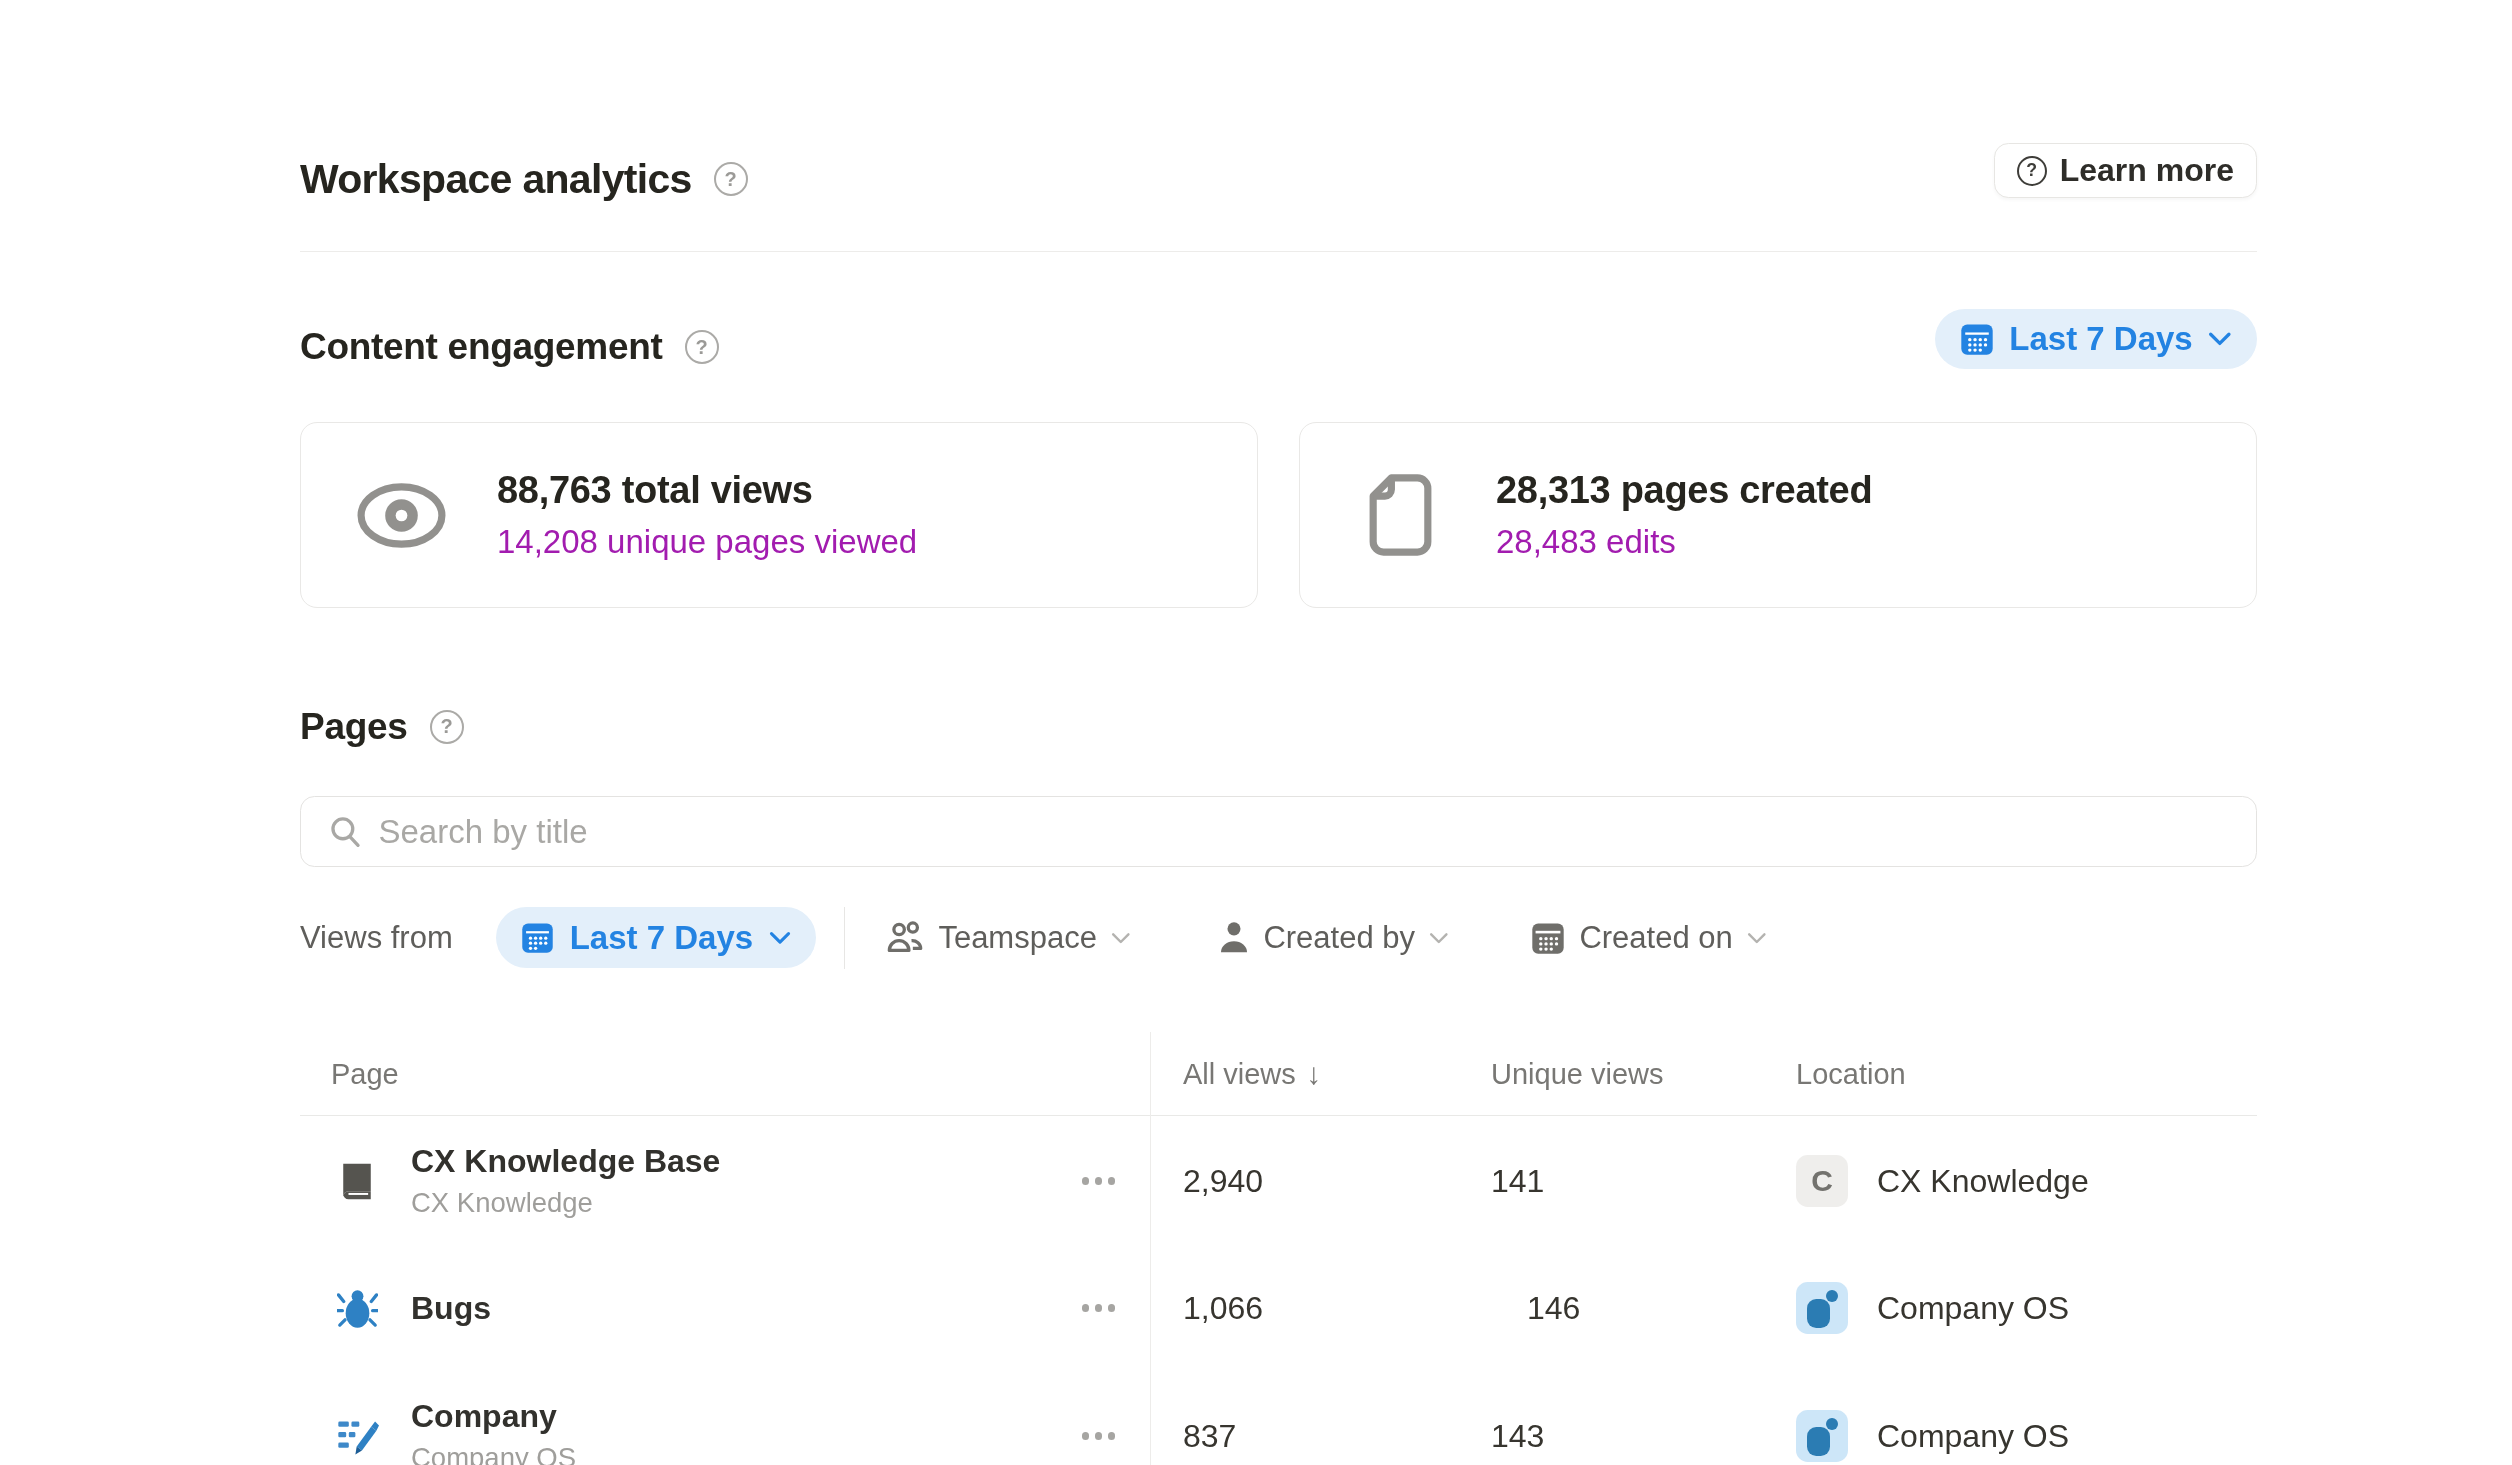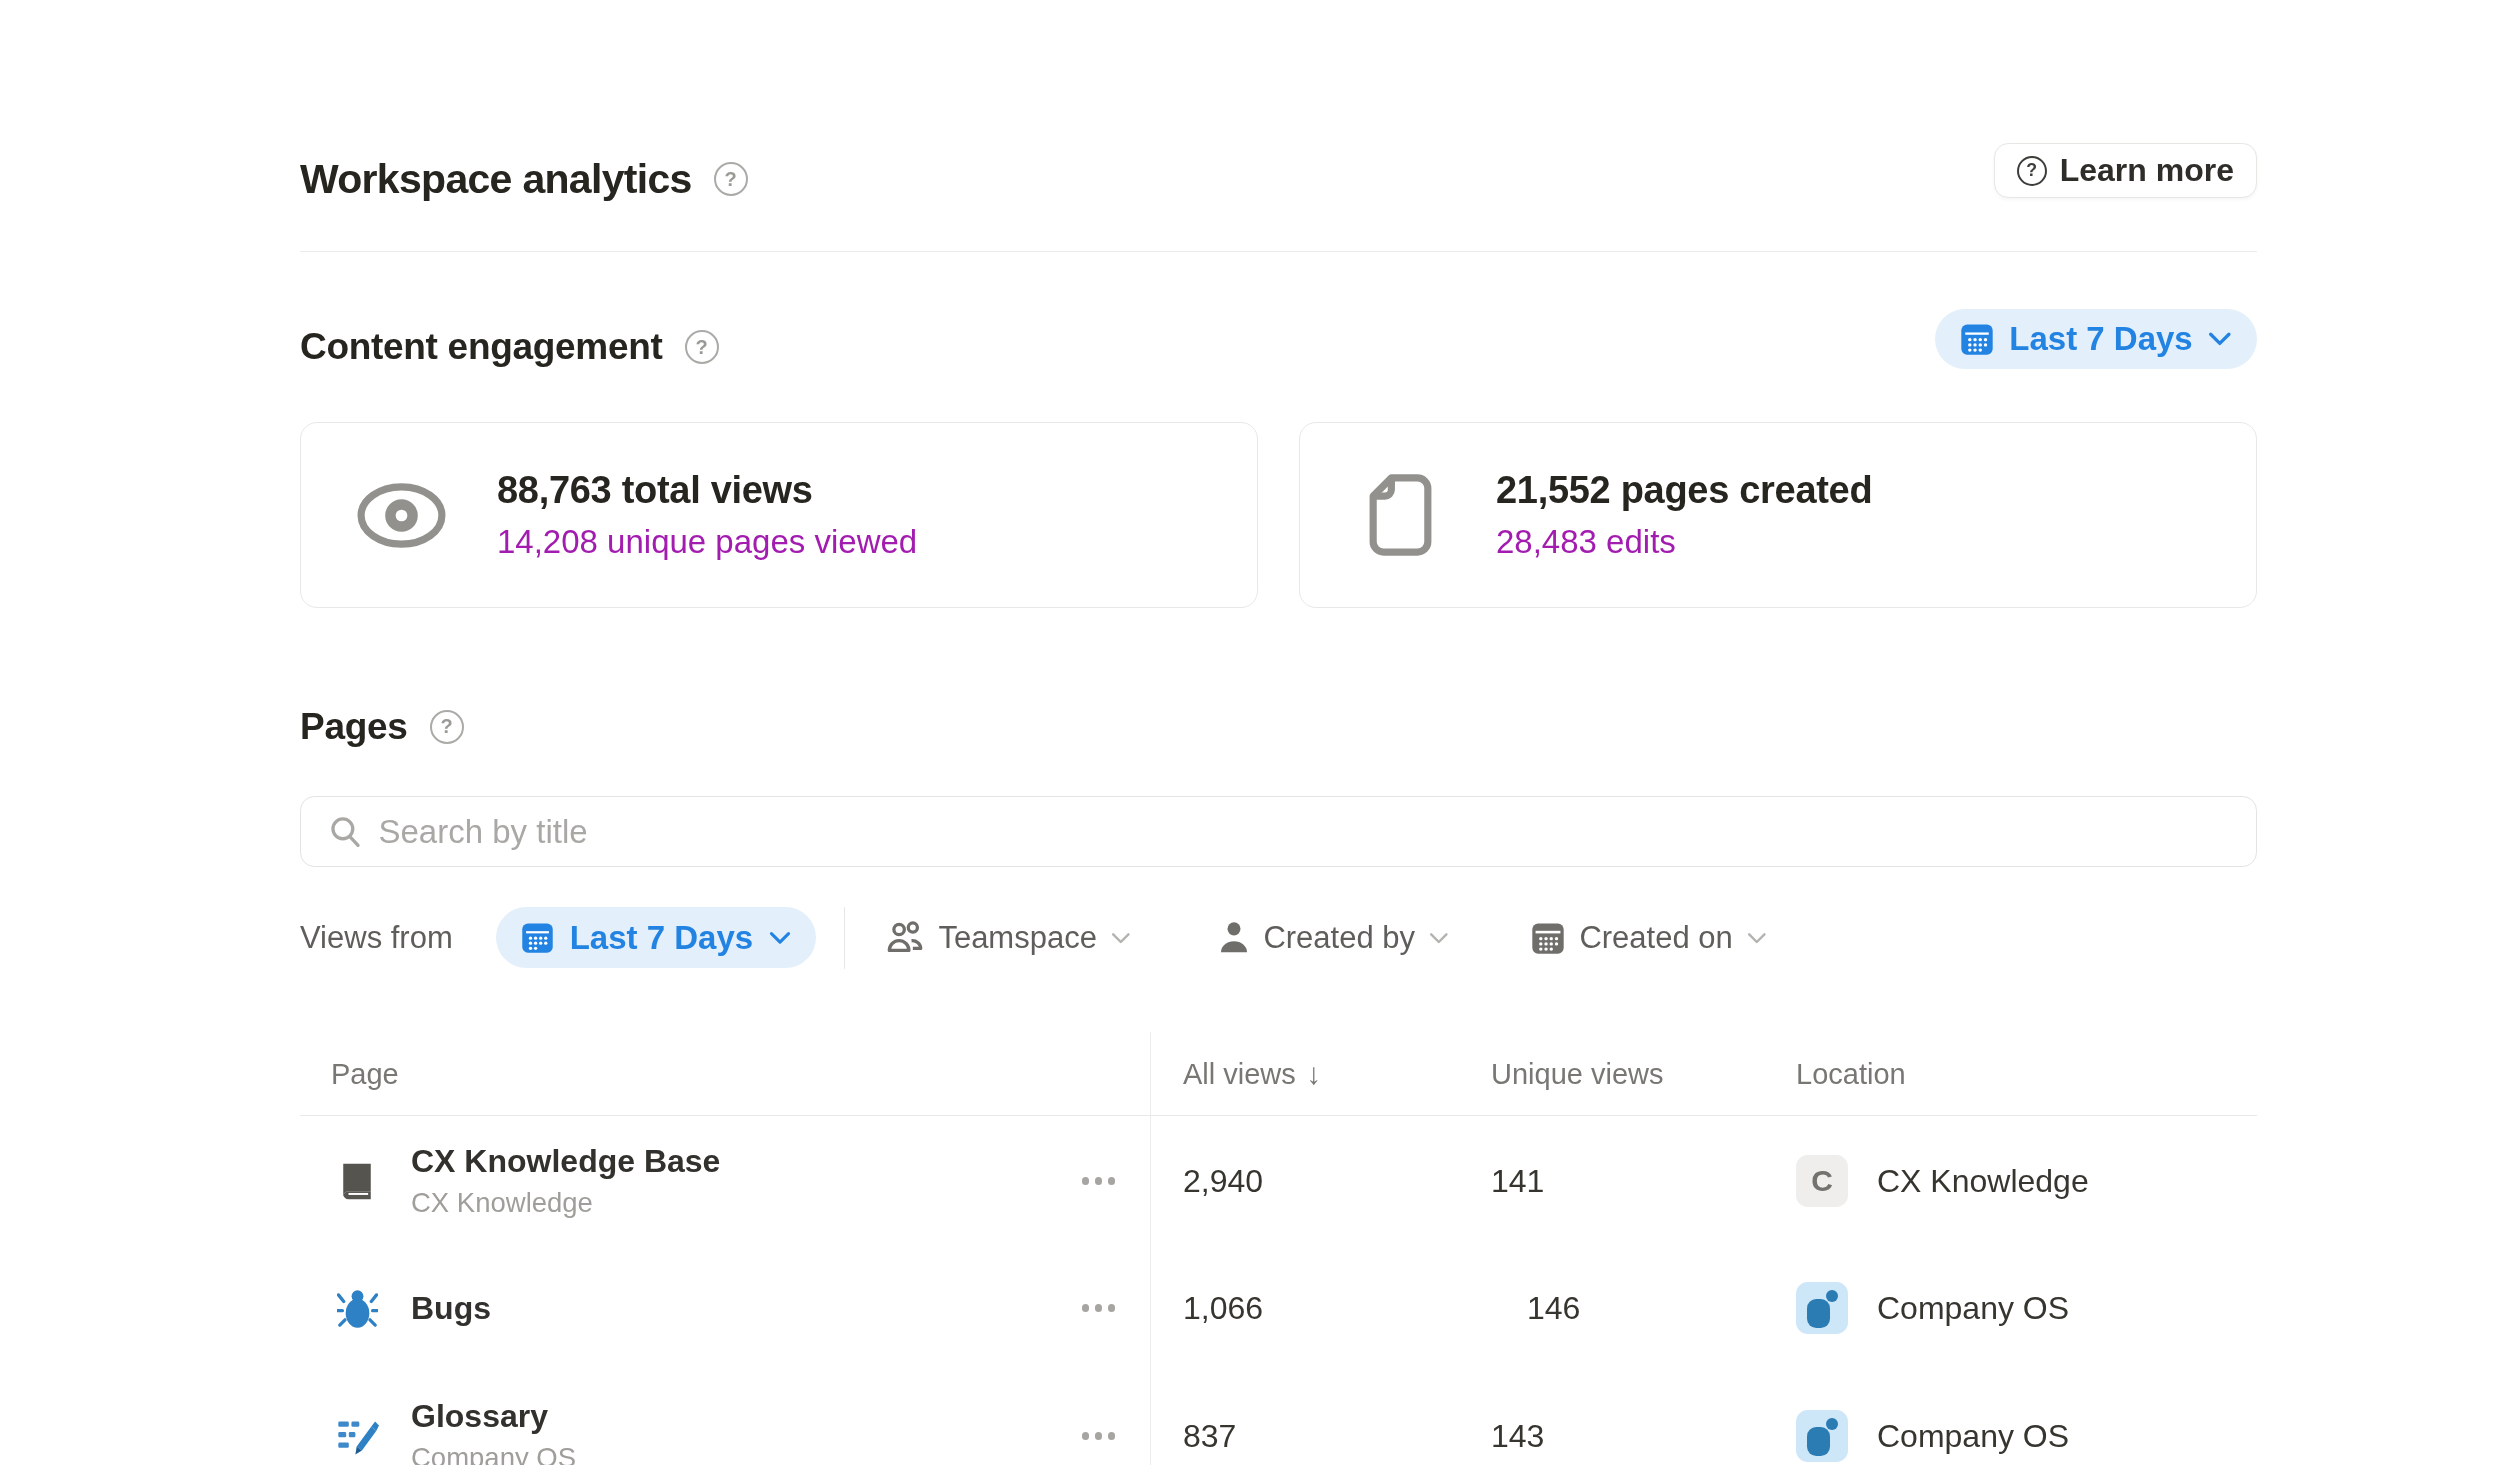--- a/index.html
+++ b/index.html
@@ -140,21 +140,21 @@
       </div>
     </div>
     <div class="card">
       <span class="card-icon">
         <svg width="63" height="82" viewBox="0 0 96 126">
             <path d="M34 6 H74 a16 16 0 0 1 16 16 V104 a16 16 0 0 1 -16 16 H22 a16 16 0 0 1 -16 -16 V34 Z" fill="none" stroke="#92918E" stroke-width="11" stroke-linejoin="round"></path>
             <path d="M34 6 V24 a10 10 0 0 1 -10 10 H6" fill="none" stroke="#92918E" stroke-width="11" stroke-linejoin="round"></path>
           </svg>
       </span>
       <div>
-        <div class="card-main">21,552 pages created</div>
+        <div class="card-main">28,313 pages created</div>
         <div class="card-sub">28,483 edits</div>
       </div>
     </div>
   </div>
 
   <div class="row-flex" style="top:682px; height:72px;">
     <div class="heading-group">
       <h2>Pages</h2>
       <span class="help-circle">?</span>
     </div>
@@ -349,21 +349,21 @@
           </g>
           <g>
             <polygon points="30,48 52,18 60,24 38,54" fill="#2E81C4"></polygon>
             <polygon points="28,60 30,48 38,54" fill="#1C5D96"></polygon>
             <polygon points="52,18 58,10 64,16 60,24" fill="#2E81C4"></polygon>
           </g>
         </svg>
     </span>
     <div style="left:111px;">
       <span class="page-cell-text">
-        <span class="row-title" style="display:block;">Glossary</span>
+        <span class="row-title" style="display:block;">Company</span>
         <span class="row-sub" style="display:block;">Company OS</span>
       </span>
     </div>
     <span class="dots" style="left:782px;">
         <i></i>
         <i></i>
         <i></i>
       </span>
     <span class="cell-num" style="left:883px;">837</span>
     <span class="cell-num" style="left:1191px;">143</span>

